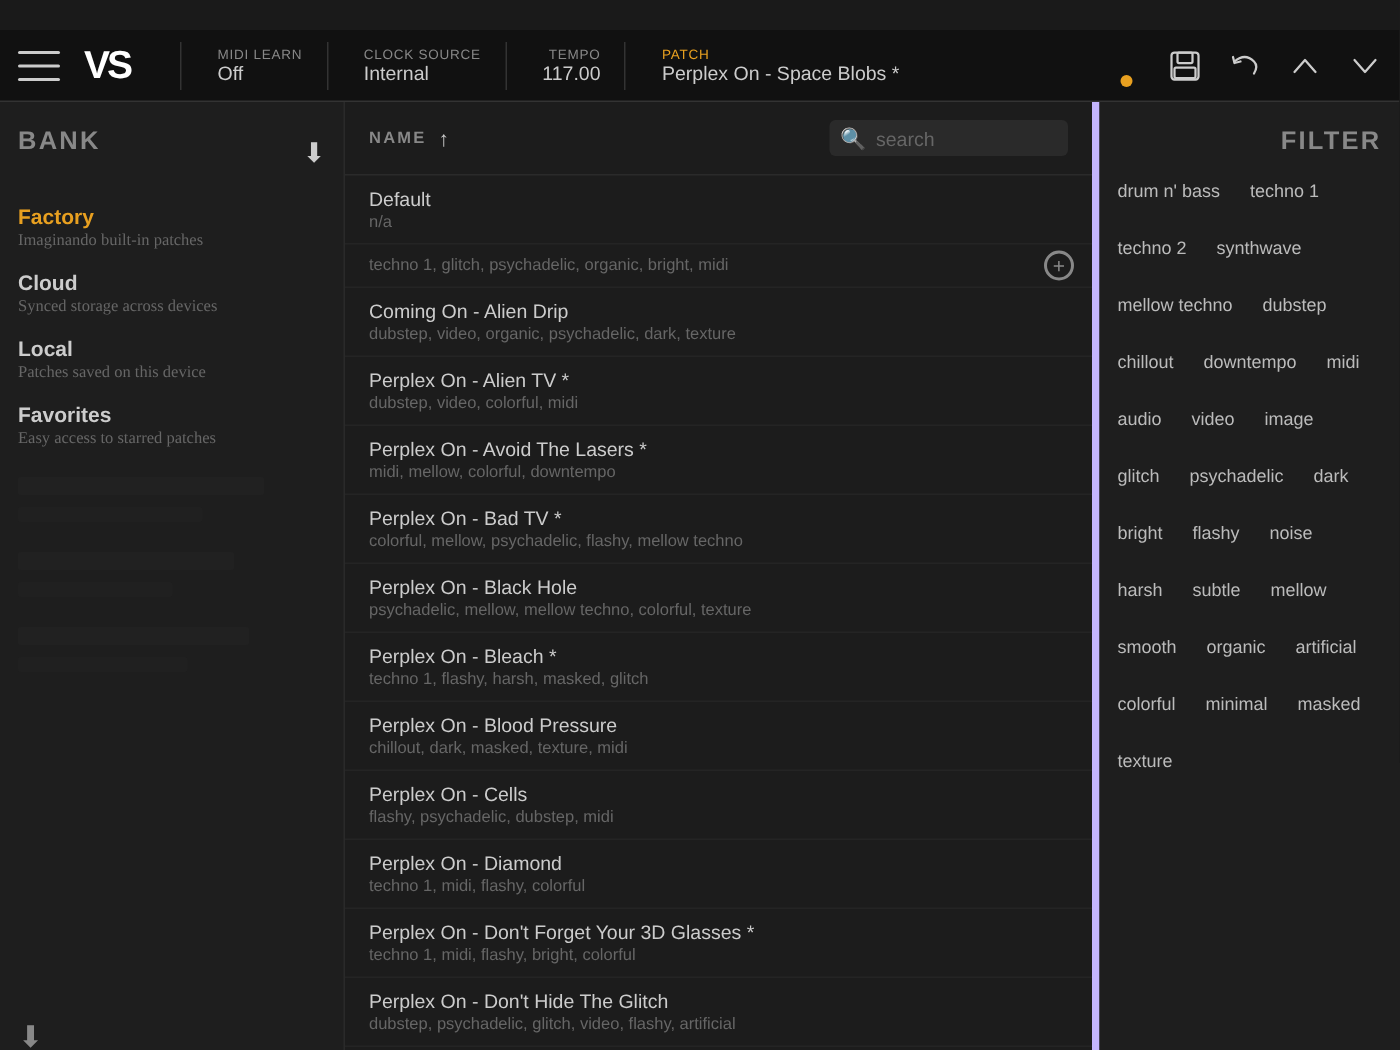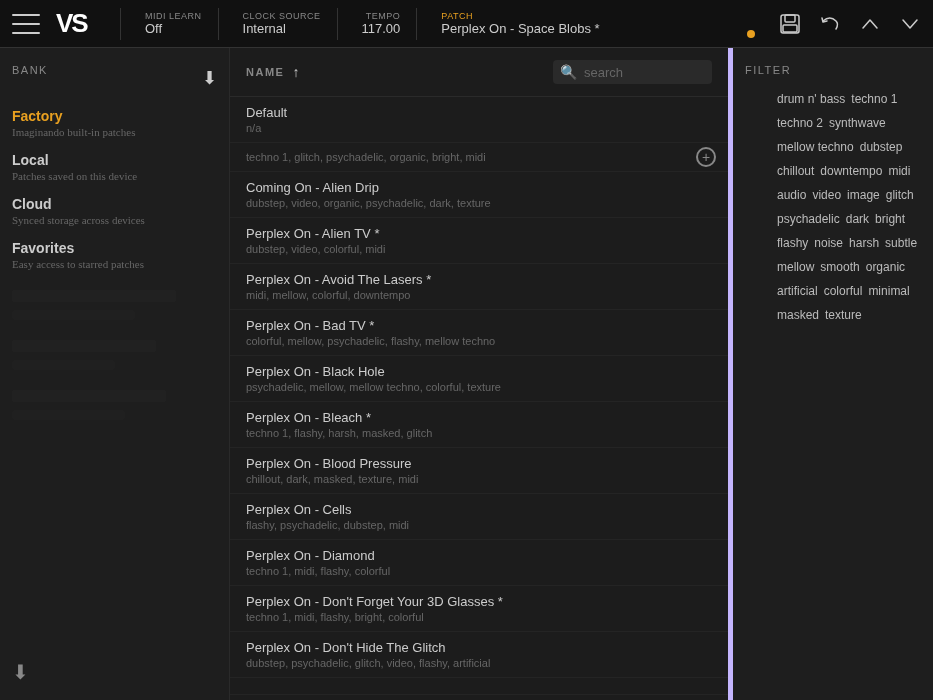--- a/index.html
+++ b/index.html
@@ -15,20 +15,21 @@
 
     
     .topbar {
       display: flex;
       align-items: center;
       background: #111;
       height: 48px;
       padding: 4px 12px;
       border-bottom: 1px solid #333;
       gap: 16px;
+      margin-top: 20px;
     }
     .topbar-menu {
       width: 28px;
       height: 20px;
       display: flex;
       flex-direction: column;
       justify-content: space-between;
       cursor: pointer;
     }
     .topbar-menu span {
@@ -110,22 +111,22 @@
     
     .bank-panel {
       width: 230px;
       background: #1e1e1e;
       border-right: 1px solid #2a2a2a;
       padding: 16px 12px;
       flex-shrink: 0;
       position: relative;
     }
     .panel-title {
-      font-size: 11px;
-      font-weight: normal;
+      font-size: 17px;
+      font-weight: bold;
       color: #888;
       letter-spacing: 1.5px;
       text-transform: uppercase;
       margin-bottom: 16px;
     }
     .bank-item {
       margin-bottom: 14px;
       cursor: pointer;
     }
     .bank-item-name {
@@ -242,22 +243,21 @@
     
     .filter-panel {
       width: 200px;
       background: #1e1e1e;
       padding: 16px 12px;
       flex-shrink: 0;
     }
     .filter-tags {
       display: flex;
       flex-wrap: wrap;
-      gap: 6px;
-      margin-left: 32px;
+      gap: 20px;
     }
     .filter-tag {
       font-size: 12px;
       color: #bbb;
       cursor: pointer;
       padding: 2px 0;
     }
   </style>
 </head>
 <body>
@@ -326,26 +326,26 @@
     <div style="display:flex;align-items:center;gap:8px;margin-bottom:16px;">
       <span class="panel-title">BANK</span>
       <span style="margin-left:auto;font-size:18px;color:#ccc;cursor:pointer;">⬇</span>
     </div>
     <div id="bank-items-container">
         <div class="bank-item">
     <div class="bank-item-name active">Factory</div>
     <div class="bank-item-desc">Imaginando built-in patches</div>
   </div>
         <div class="bank-item">
+    <div class="bank-item-name ">Cloud</div>
+    <div class="bank-item-desc">Synced storage across devices</div>
+  </div>
+        <div class="bank-item">
     <div class="bank-item-name ">Local</div>
     <div class="bank-item-desc">Patches saved on this device</div>
-  </div>
-        <div class="bank-item">
-    <div class="bank-item-name ">Cloud</div>
-    <div class="bank-item-desc">Synced storage across devices</div>
   </div>
         <div class="bank-item">
     <div class="bank-item-name ">Favorites</div>
     <div class="bank-item-desc">Easy access to starred patches</div>
   </div>
       </div>
     <div style="margin-top:20px;">
       <div style="height:12px;background:#2a2a2a;border-radius:2px;margin-bottom:8px;opacity:0.3;width:80%;"></div>
       <div style="height:10px;background:#2a2a2a;border-radius:2px;margin-bottom:20px;opacity:0.2;width:60%;"></div>
       <div style="height:12px;background:#2a2a2a;border-radius:2px;margin-bottom:8px;opacity:0.3;width:70%;"></div>
@@ -432,21 +432,21 @@
   </div>
         <div class="patch-item">
     
     
     
   </div>
       </div>
   </div>
 
   <div class="filter-panel">
-    <div class="panel-title" style="margin-bottom:14px;">FILTER</div>
+    <div class="panel-title" style="margin-bottom:14px;text-align:right;">FILTER</div>
     <div class="filter-tags" id="filter-tags-container">
         <span class="filter-tag">drum n' bass</span>
         <span class="filter-tag">techno 1</span>
         <span class="filter-tag">techno 2</span>
         <span class="filter-tag">synthwave</span>
         <span class="filter-tag">mellow techno</span>
         <span class="filter-tag">dubstep</span>
         <span class="filter-tag">chillout</span>
         <span class="filter-tag">downtempo</span>
         <span class="filter-tag">midi</span>

